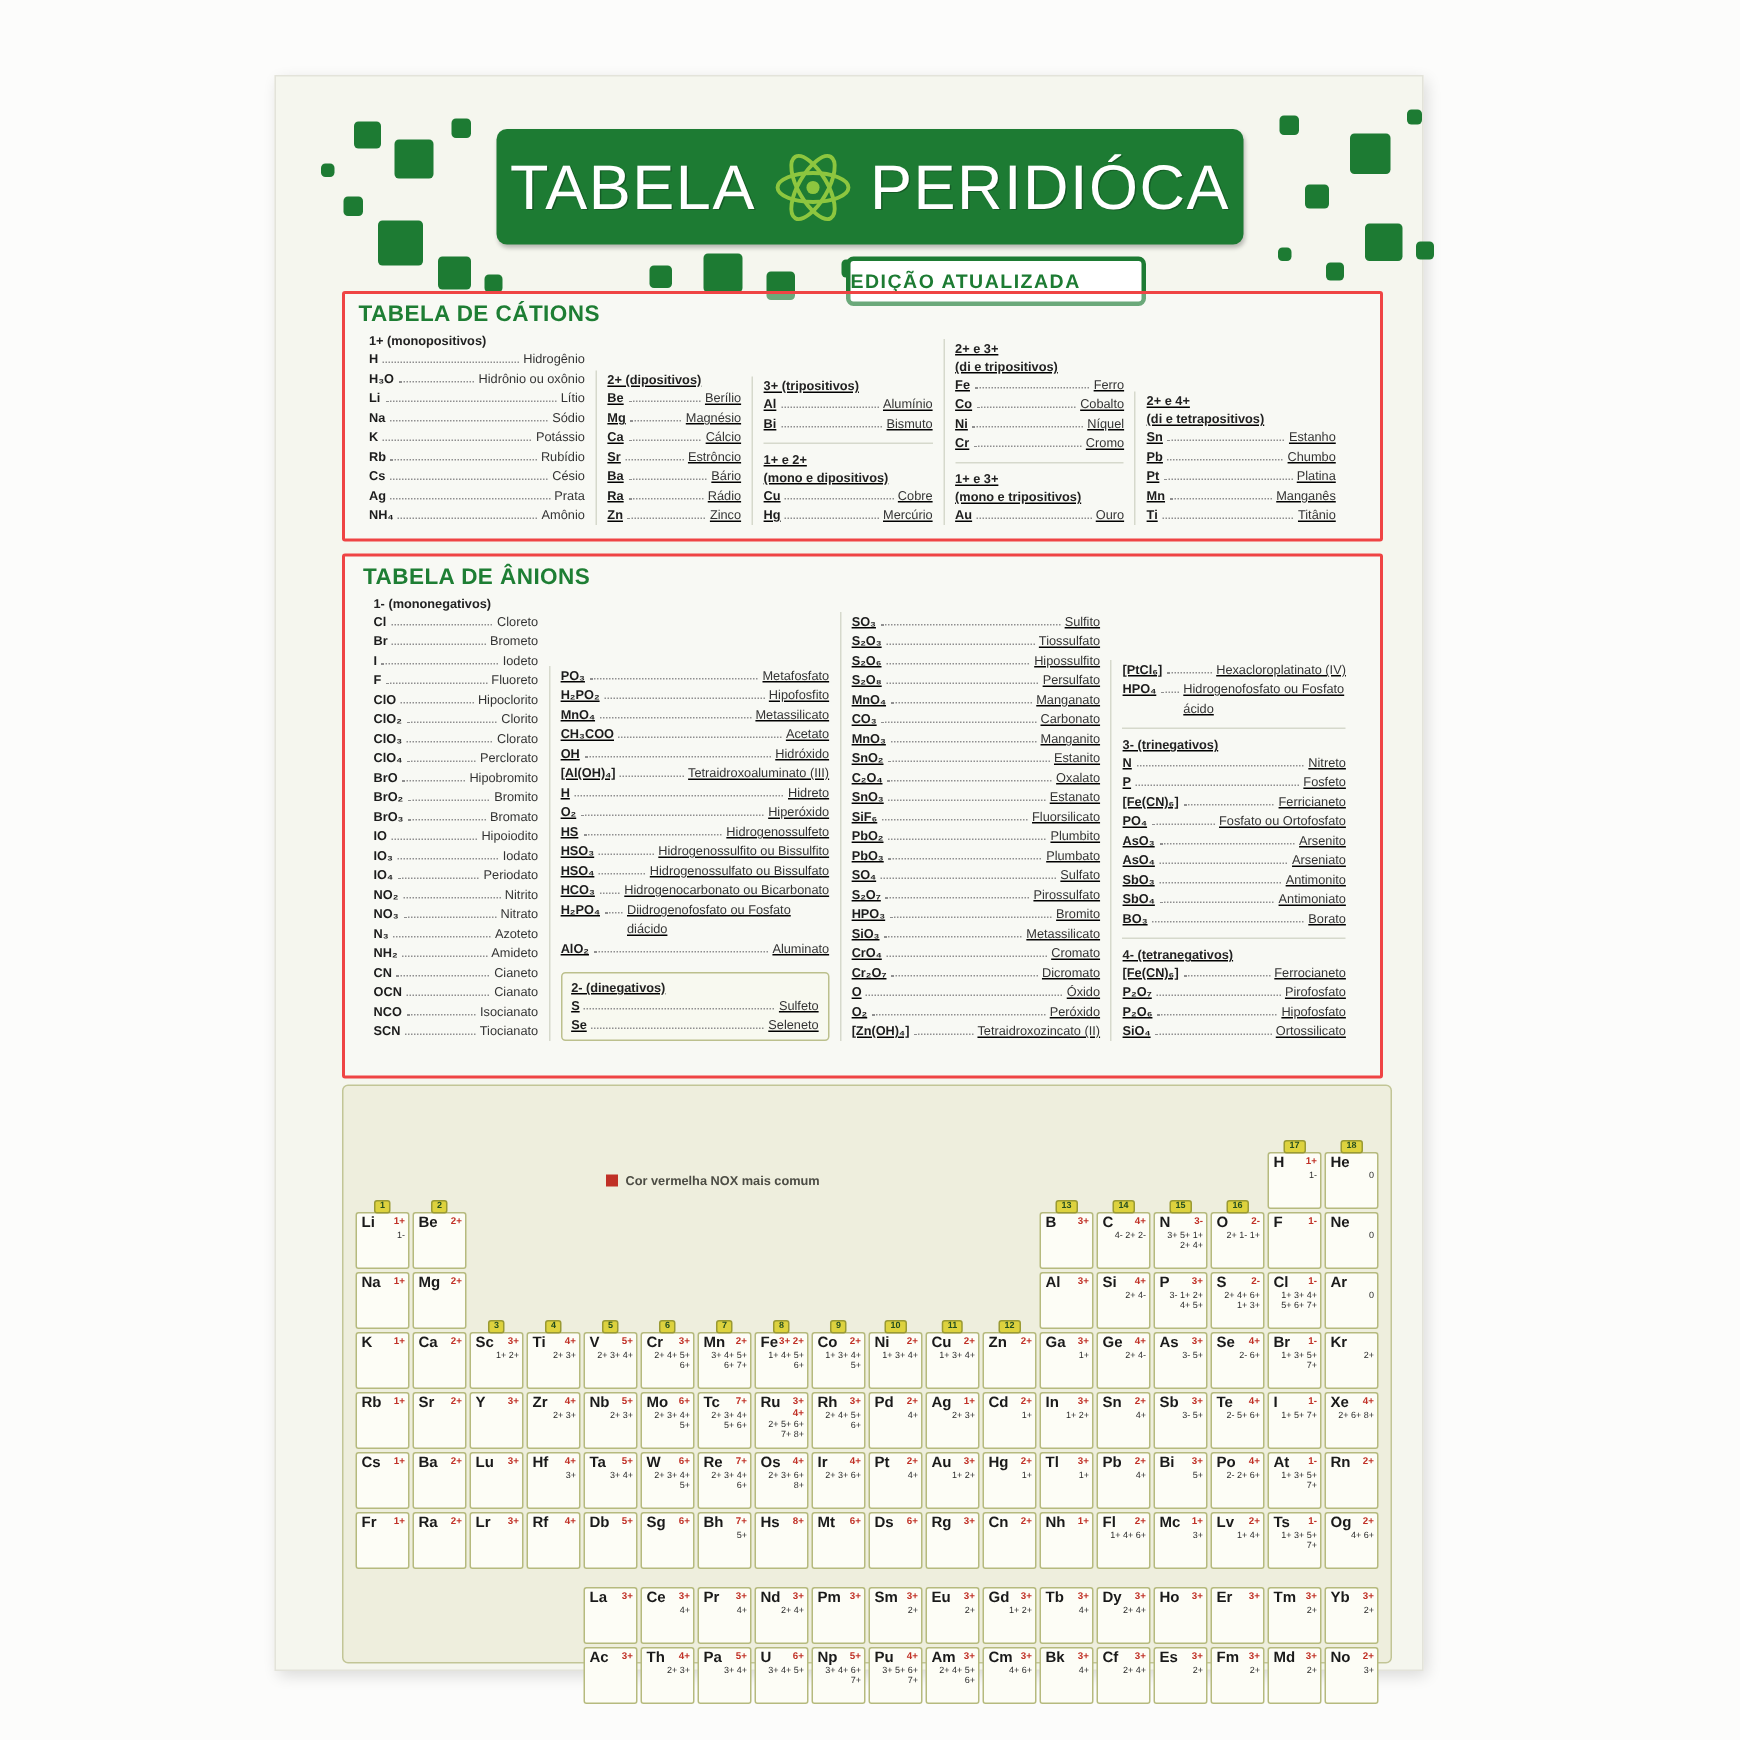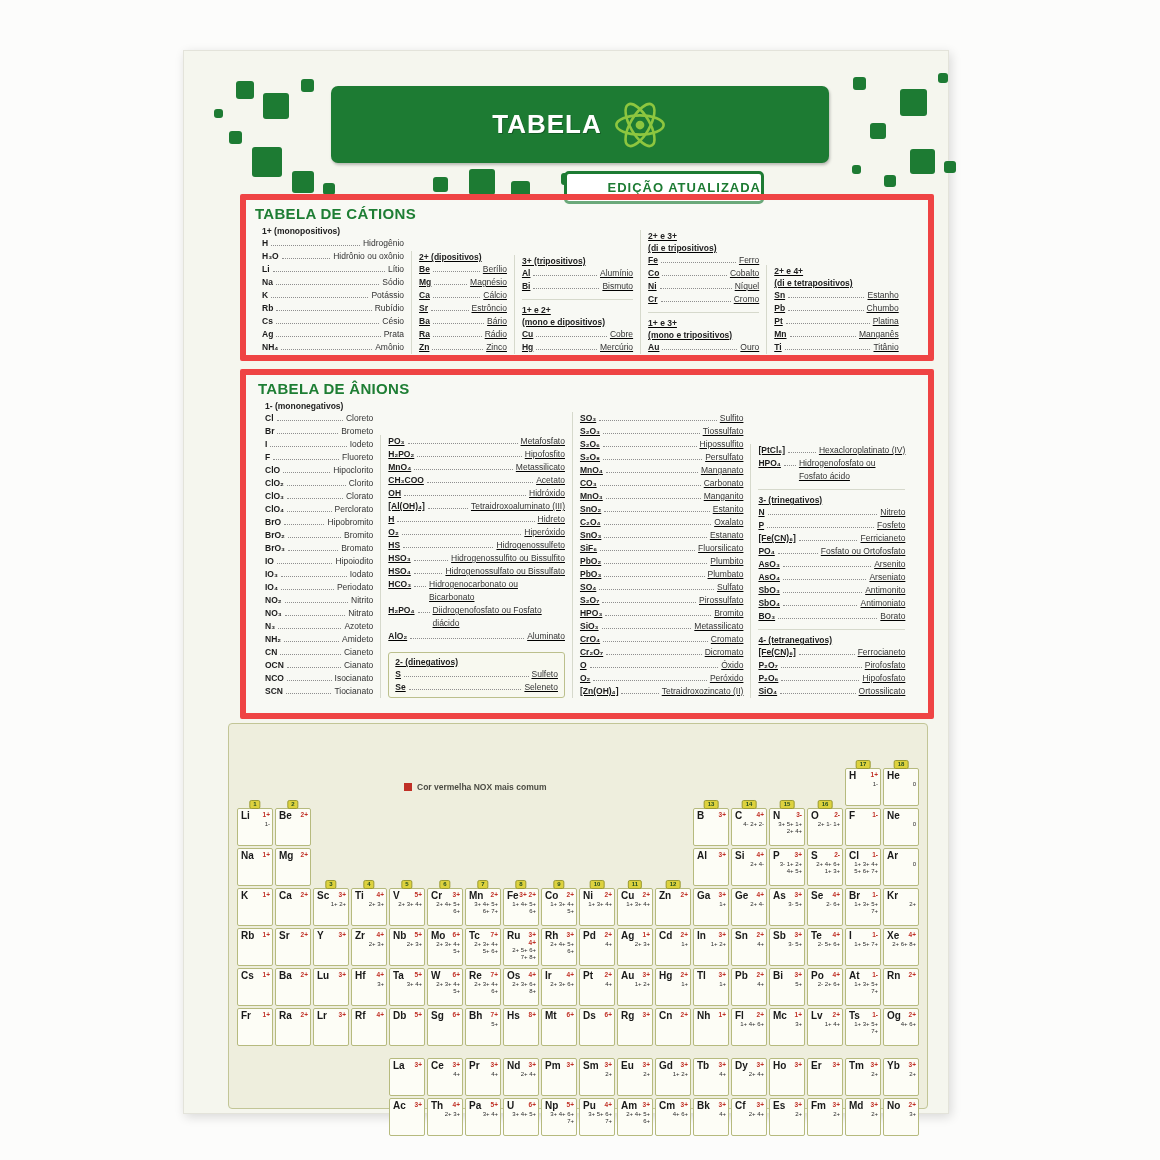--- a/index.html
+++ b/index.html
@@ -12,33 +12,33 @@
     background:#f5f6ee;border:1px solid #e3e3da;
     box-shadow:2px 3px 10px rgba(0,0,0,.14);
   }
   .decor{position:absolute;background:#1d7b33;border-radius:3px;}
   .banner{
     position:absolute;left:147px;top:35px;width:498px;height:77px;
     background:#1d7b33;border-radius:7px;display:flex;align-items:center;
     justify-content:center;gap:10px;box-shadow:1px 2px 3px rgba(0,0,0,.25);
   }
   .banner-title{
-    color:#ffffff;font-size:26px;font-weight:bold;letter-spacing:1px;
+    color:#ffffff;font-size:42px;font-weight:normal;letter-spacing:1px;
     text-shadow:1px 1px 0 rgba(0,0,0,.25);white-space:nowrap;
   }
   .atom{width:56px;height:56px;display:block;}
   .badge{
     position:absolute;left:380px;top:120px;width:194px;height:27px;
     background:#ffffff;border:3px solid #1d7b33;border-radius:5px;
-    display:flex;align-items:center;justify-content:flex-end;
+    display:flex;align-items:center;justify-content:flex-start;
   }
   .badge span{color:#1d7b33;font-weight:bold;font-size:13px;letter-spacing:1px;}
   .sec{
-    position:absolute;border:6px solid #ef4444;border-radius:2px;
-    background:rgba(255,255,255,.35);padding:5px 9px;box-sizing:border-box;margin-left:12px;
+    position:absolute;border:2px solid #ef4444;border-radius:2px;
+    background:rgba(255,255,255,.35);padding:5px 9px;box-sizing:border-box;
   }
   .sec-title{color:#1e7e34;font-weight:bold;font-size:15px;letter-spacing:.3px;margin-bottom:3px;}
   .sec-cations{left:44px;top:143px;width:694px;height:167px;}
   .sec-anions{left:44px;top:318px;width:694px;height:350px;padding-left:12px;}
   .cols{display:flex;align-items:flex-end;}
   .ion-col{padding:0 7px;box-sizing:border-box;}
   .ion-col + .ion-col{border-left:1px solid #d6d9cc;text-decoration:underline;}
   #cation-cols .ion-col:nth-child(1){flex:0 0 23.5%;}
   #cation-cols .ion-col:nth-child(2){flex:0 0 15.5%;}
   #cation-cols .ion-col:nth-child(3){flex:0 0 19%;}
@@ -111,20 +111,21 @@
     <span class="atom">
       <svg width="56" height="56" viewBox="0 0 64 64">
         <g stroke="#8dc63f" stroke-width="3" fill="none">
           <ellipse cx="32" cy="32" rx="27" ry="11"></ellipse>
           <ellipse cx="32" cy="32" rx="27" ry="11" transform="rotate(60 32 32)"></ellipse>
           <ellipse cx="32" cy="32" rx="27" ry="11" transform="rotate(120 32 32)"></ellipse>
         </g>
         <circle cx="32" cy="32" r="5" fill="#8dc63f"></circle>
       </svg>
     </span>
+    <span class="banner-title">PERIDIÓCA</span>
   </div>
 
   <div class="badge">
     <span>EDIÇÃO ATUALIZADA</span>
   </div>
 
   <section class="sec sec-cations">
     <div class="sec-title">TABELA DE CÁTIONS</div>
     <div class="cols" id="cation-cols">
         <div class="ion-col">

